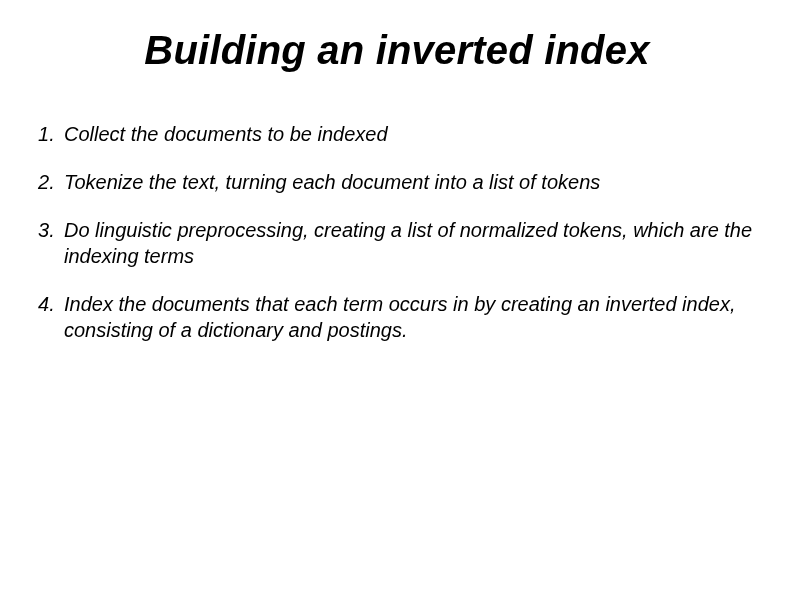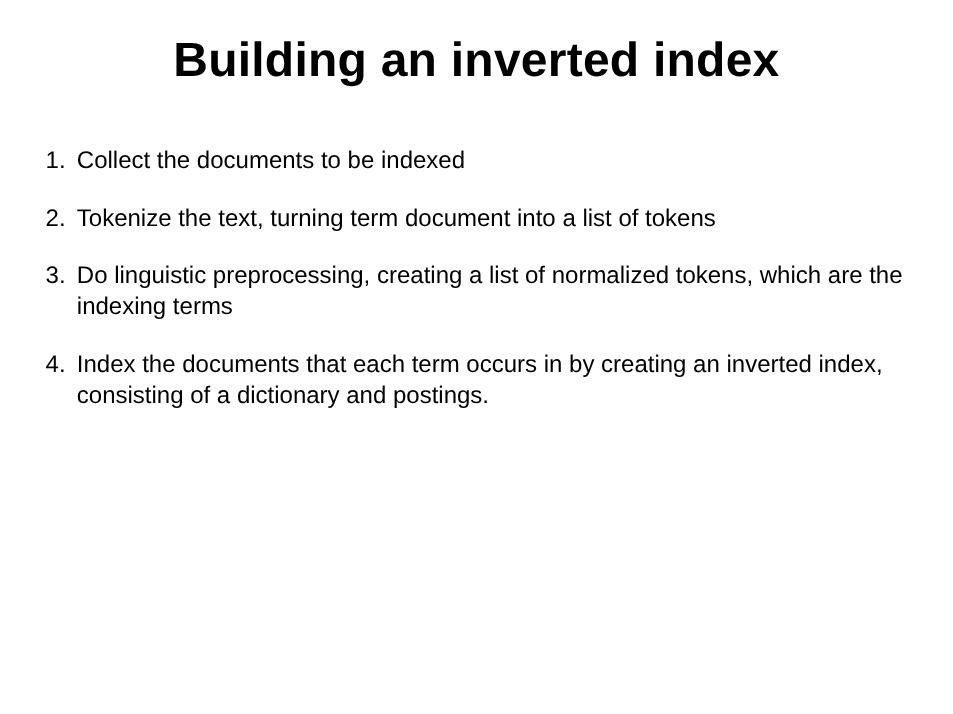--- a/index.html
+++ b/index.html
@@ -1,15 +1,15 @@
 <!DOCTYPE html>
 <html><head>
 <meta charset="utf-8">
 <style>
-  * { margin: 0; padding: 0; box-sizing: border-box; }
+  * { margin: 0; padding: 0; box-sizing: border-box; font-style: italic; }
   body {
     width: 794px;
     height: 595px;
     background: #ffffff;
     font-family: Arial, Helvetica, sans-serif;
     color: #000000;
     overflow: hidden;
   }
   .slide {
     width: 100%;
@@ -43,17 +43,17 @@
     left: 0;
   }
 </style>
 </head>
 <body>
 
 <div class="slide">
   <h1 class="title">Building an inverted index</h1>
   <ol class="list">
     <li class="list-item">Collect the documents to be indexed</li>
-    <li class="list-item">Tokenize the text, turning term document into a list of tokens</li>
+    <li class="list-item">Tokenize the text, turning each document into a list of tokens</li>
     <li class="list-item">Do linguistic preprocessing, creating a list of normalized tokens, which are the indexing terms</li>
     <li class="list-item">Index the documents that each term occurs in by creating an inverted index, consisting of a dictionary and postings.</li>
   </ol>
 </div>
 
 </body></html>

